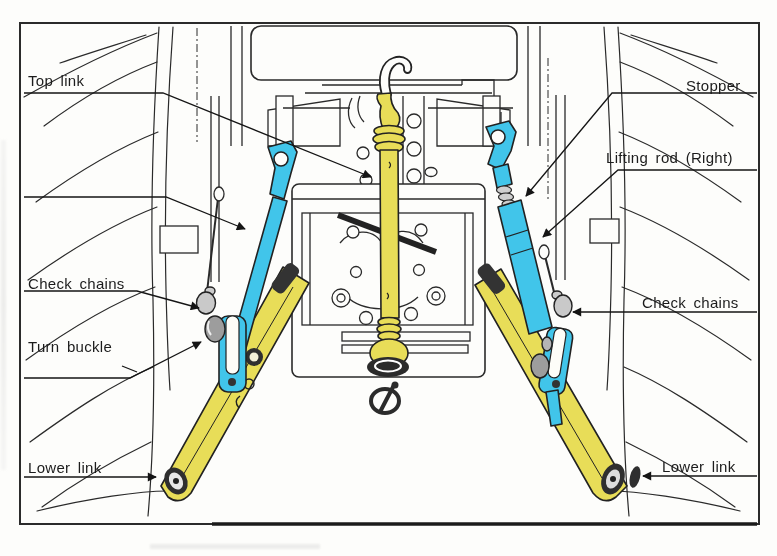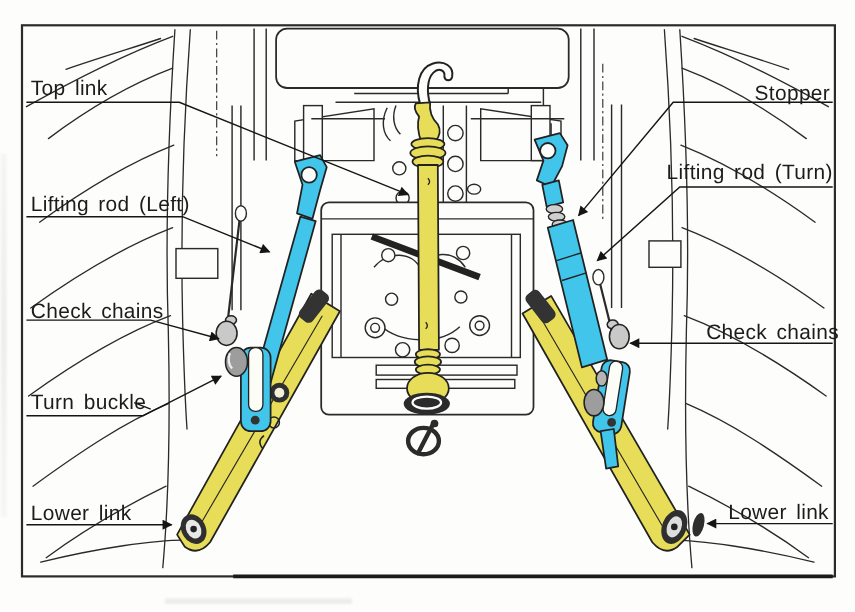--- a/index.html
+++ b/index.html
@@ -20,21 +20,21 @@
   .scan-left{
     position:absolute;left:1px;top:140px;width:5px;height:330px;opacity:.3;filter:blur(1px);
     background:linear-gradient(180deg,#e2e2e2,#c9c9c9,#e6e6e6);
   }
   .scan-bottom{
     position:absolute;left:150px;top:544px;width:170px;height:5px;opacity:.35;filter:blur(1px);
     background:#cfcfcf;
   }
   svg.diagram{position:absolute;left:0;top:0;}
   .lbl{
-    position:absolute;font-size:19px;line-height:17px;color:var(--c-text);
+    position:absolute;font-size:15px;line-height:17px;color:var(--c-text);
     letter-spacing:.3px;word-spacing:3px;white-space:nowrap;text-align:right;
   }
   
   .fy{fill:var(--c-yellow);}
   .fb{fill:var(--c-blue);}
   .ln{stroke:var(--c-line);}
 </style>
 </head>
 <body>
 
@@ -230,22 +230,21 @@
       <path d="M757,170 L618,170 L543,237" marker-end="url(#arr)"></path>
       <path d="M757,312 L573,312" marker-end="url(#arr)"></path>
       <path d="M757,476 L643,476" marker-end="url(#arr)"></path>
     </g>
 
     <rect x="20" y="23" width="739" height="501" fill="none" stroke="#2b2b2b" stroke-width="2"></rect>
     <path d="M212,524 H757" stroke="#1b1b1b" stroke-width="3.5"></path>
   </svg>
 
   <div class="lbl" style="left:28px;top:72px">Top link</div>
-  <div class="lbl" style="left:28px;top:178px">Lifting rod (Left)</div>
   <div class="lbl" style="left:28px;top:275px">Check chains</div>
-  <div class="lbl" style="left:28px;top:358px">Turn buckle</div>
+  <div class="lbl" style="left:28px;top:338px">Turn buckle</div>
   <div class="lbl" style="left:28px;top:459px">Lower link</div>
   <div class="lbl" style="left:686px;top:77px">Stopper</div>
-  <div class="lbl" style="left:606px;top:149px">Lifting rod (Turn)</div>
+  <div class="lbl" style="left:606px;top:149px">Lifting rod (Right)</div>
   <div class="lbl" style="left:642px;top:294px">Check chains</div>
   <div class="lbl" style="left:662px;top:458px">Lower link</div>
 
 </div>
 
 </body></html>

